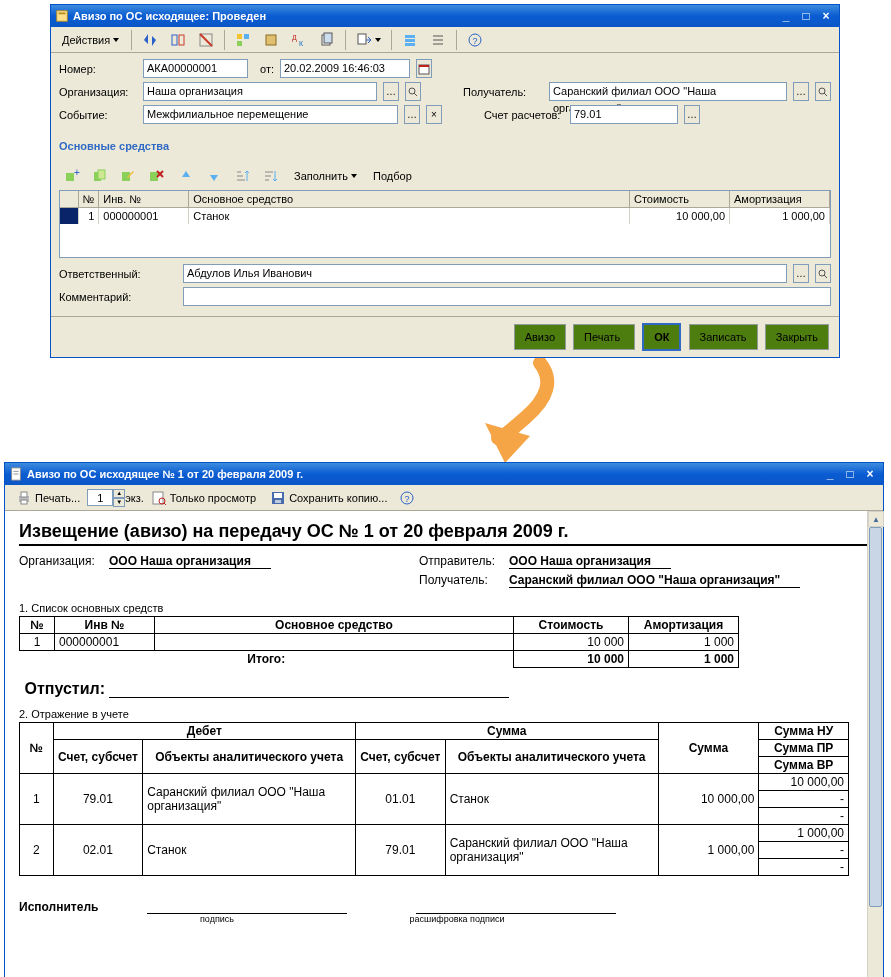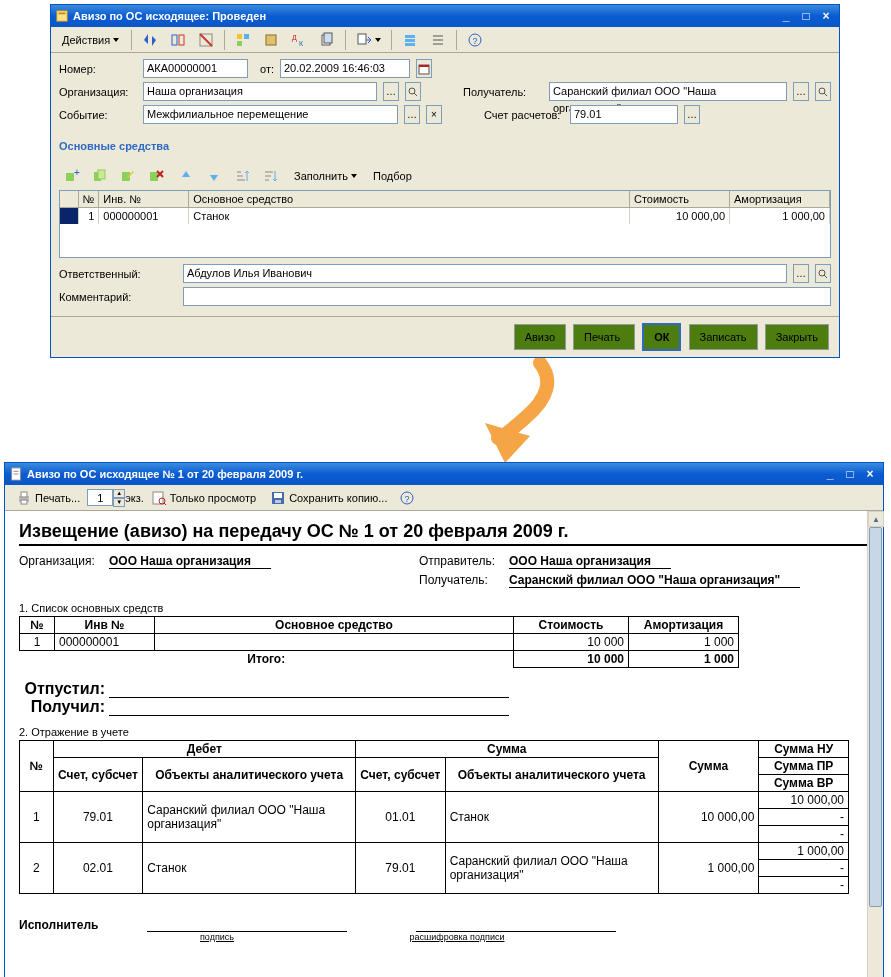--- a/index.html
+++ b/index.html
@@ -309,21 +309,20 @@
   }
   .exec-sub {
     display: flex;
     font-family: Arial;
     font-size: 9px;
   }
   .exec-sub .es {
     width: 200px;
     margin: 0 20px;
     text-align: center;
-    text-decoration: underline;
   }
   svg.ico { width: 16px; height: 16px; }
 </style>
 </head>
 <body>
 
 <div class="window" style="width:790px">
   <div class="titlebar">
     <span class="ticon">
       <svg class="ico" viewBox="0 0 16 16">
@@ -716,24 +715,20 @@
             <td class="num" style="font-weight:bold">10 000</td>
             <td class="num" style="font-weight:bold">1 000</td>
           </tr>
         </tbody>
       </table>
 
       <div class="sign-row">
           <div class="sl">Отпустил:</div>
           <div class="sv"></div>
         </div>
-      <div class="sign-row" style="margin-top:0">
-          <div class="sl">Получил:</div>
-          <div class="sv"></div>
-        </div>
 
       <div class="doc-section-t">2. Отражение в учете</div>
       <table class="ptable" style="width:830px">
         <colgroup>
           <col style="width:30px">
             <col style="width:80px">
             <col style="width:190px">
           <col style="width:80px">
             <col style="width:190px">
           <col style="width:90px">

